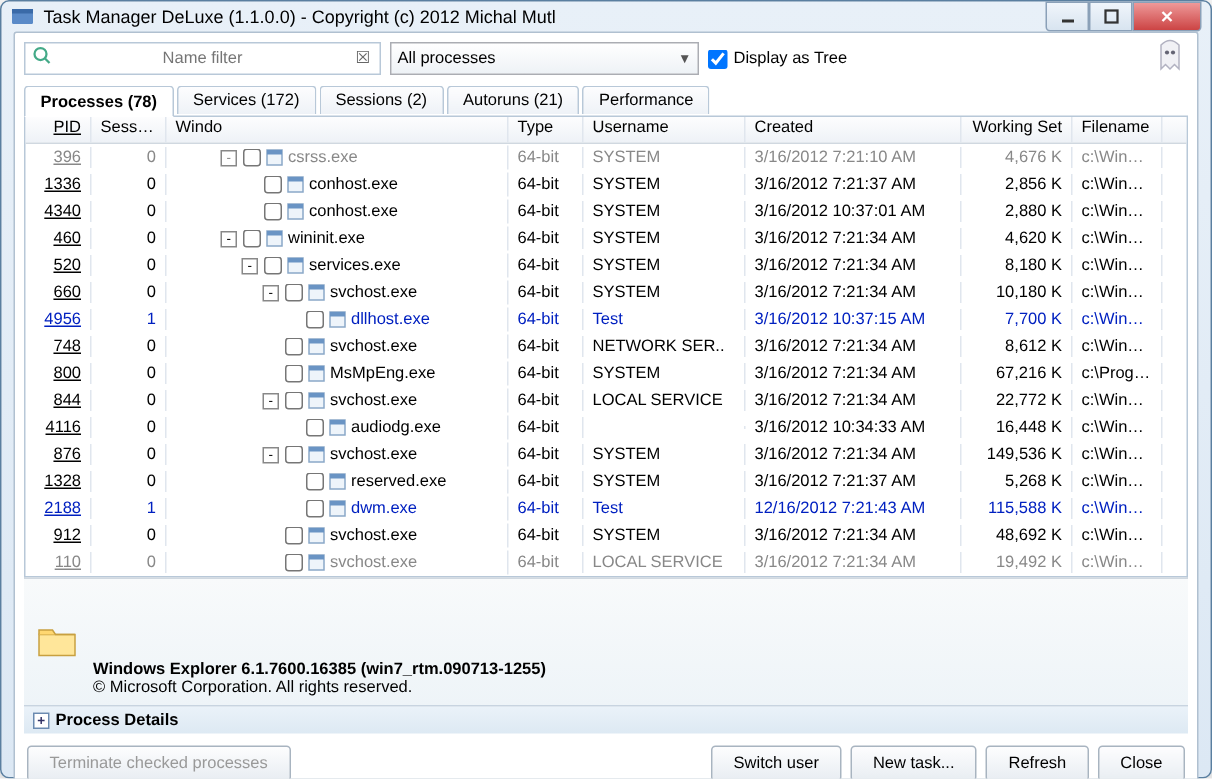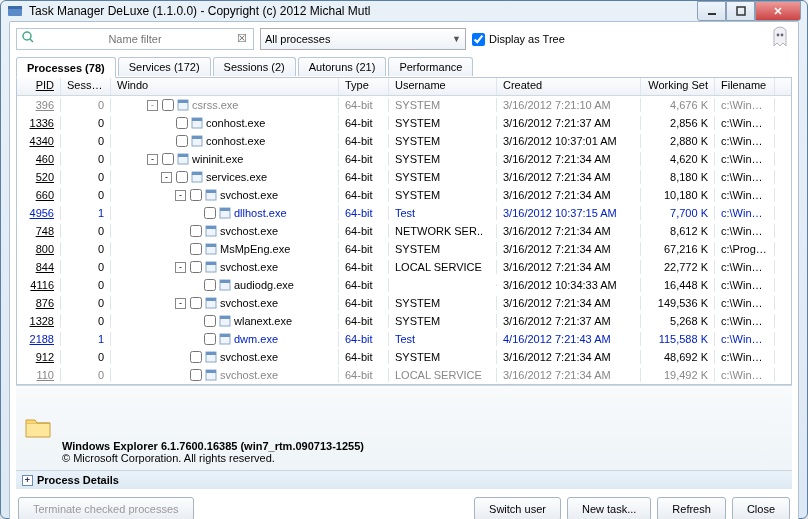--- a/index.html
+++ b/index.html
@@ -379,21 +379,21 @@
             <div class="col c-pid">1328</div>
             <div class="col c-sess">0</div>
             <div class="col c-name">
               <span class="indent" style="width:70px"></span>
               <span style="width:13px;display:inline-block"></span>
               <input type="checkbox" class="proc-check" style="">
               <span class="proc-icon"><svg viewBox="0 0 14 14">
                   <rect x="2" y="2" width="10" height="10" fill="#eef4fa" stroke="#8aa8c8"></rect>
                   <rect x="2" y="2" width="10" height="3" fill="#6a94c4"></rect>
                 </svg></span>
-              <span>wlanext.exe</span>
+              <span>reserved.exe</span>
             </div>
             <div class="col c-type">64-bit</div>
             <div class="col c-user">SYSTEM</div>
             <div class="col c-created">3/16/2012 7:21:37 AM</div>
             <div class="col c-ws">5,268 K</div>
             <div class="col c-file">c:\Windo..</div>
           </div>
           <div class="row blue">
             <div class="col c-pid">2188</div>
             <div class="col c-sess">1</div>
@@ -402,21 +402,21 @@
               <span style="width:13px;display:inline-block"></span>
               <input type="checkbox" class="proc-check" style="">
               <span class="proc-icon"><svg viewBox="0 0 14 14">
                   <rect x="2" y="2" width="10" height="10" fill="#eef4fa" stroke="#8aa8c8"></rect>
                   <rect x="2" y="2" width="10" height="3" fill="#6a94c4"></rect>
                 </svg></span>
               <span>dwm.exe</span>
             </div>
             <div class="col c-type">64-bit</div>
             <div class="col c-user">Test</div>
-            <div class="col c-created">4/16/2012 7:21:43 AM</div>
+            <div class="col c-created">12/16/2012 7:21:43 AM</div>
             <div class="col c-ws">115,588 K</div>
             <div class="col c-file">c:\Windo..</div>
           </div>
           <div class="row">
             <div class="col c-pid">912</div>
             <div class="col c-sess">0</div>
             <div class="col c-name">
               <span class="indent" style="width:56px"></span>
               <span style="width:13px;display:inline-block"></span>
               <input type="checkbox" class="proc-check" style="">

